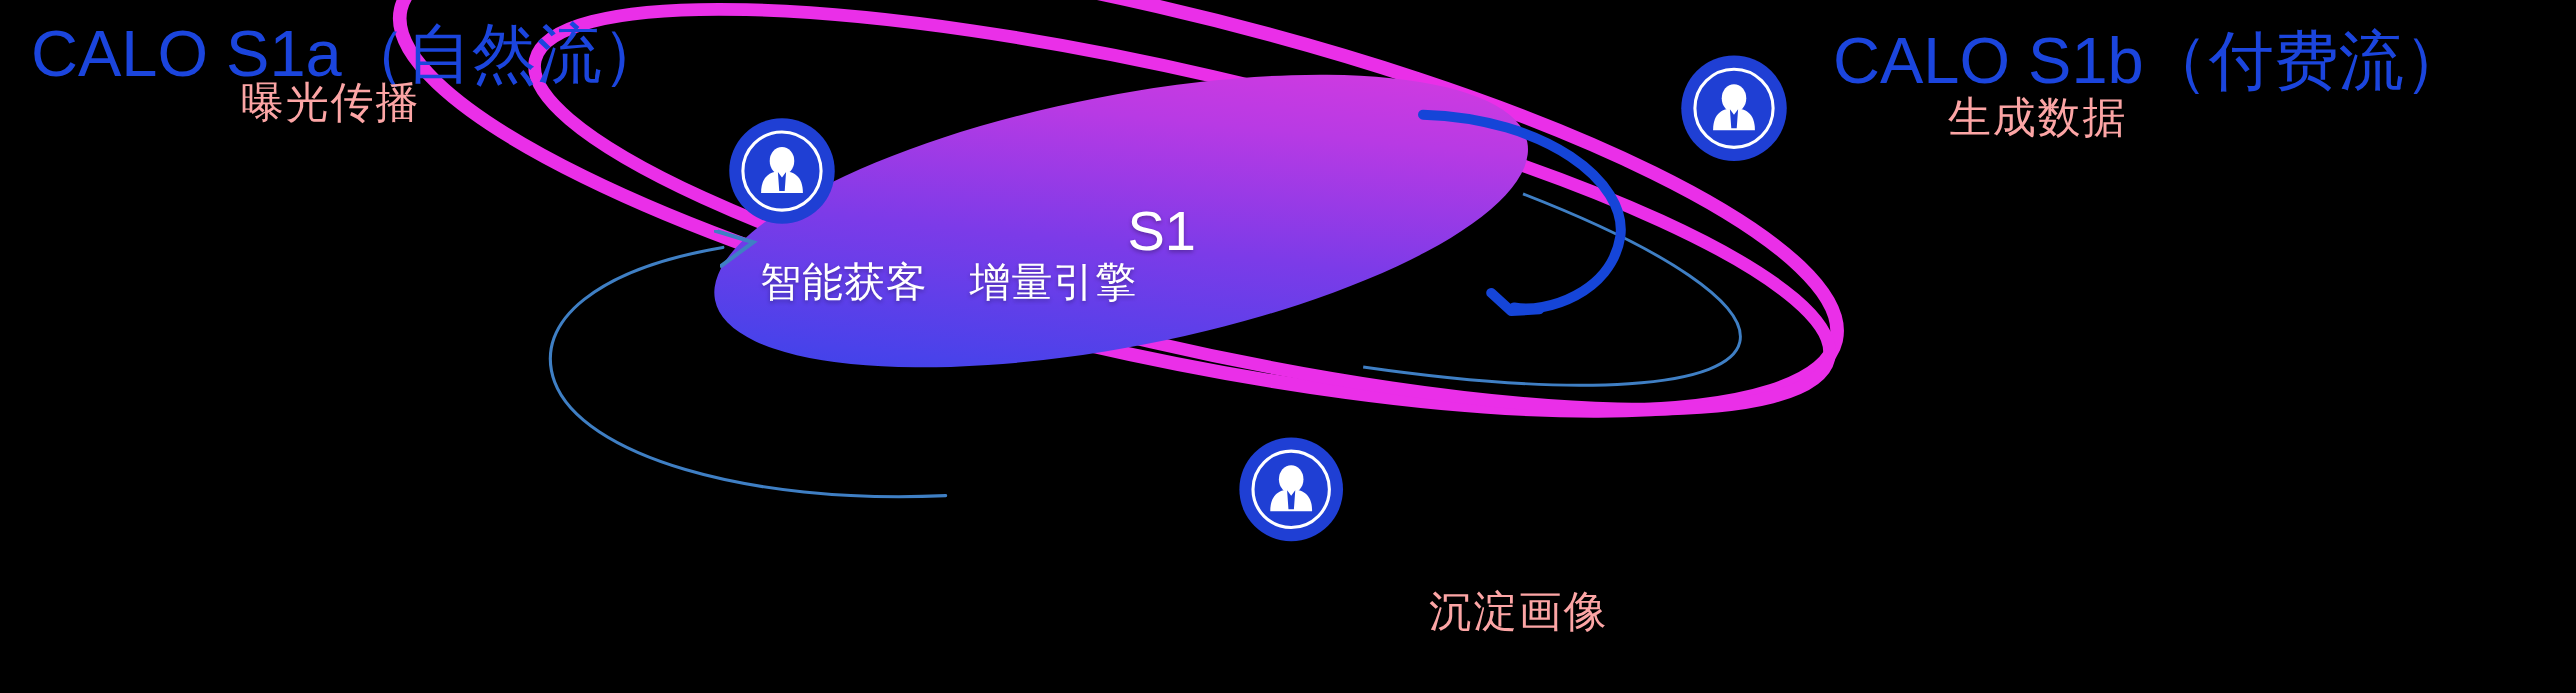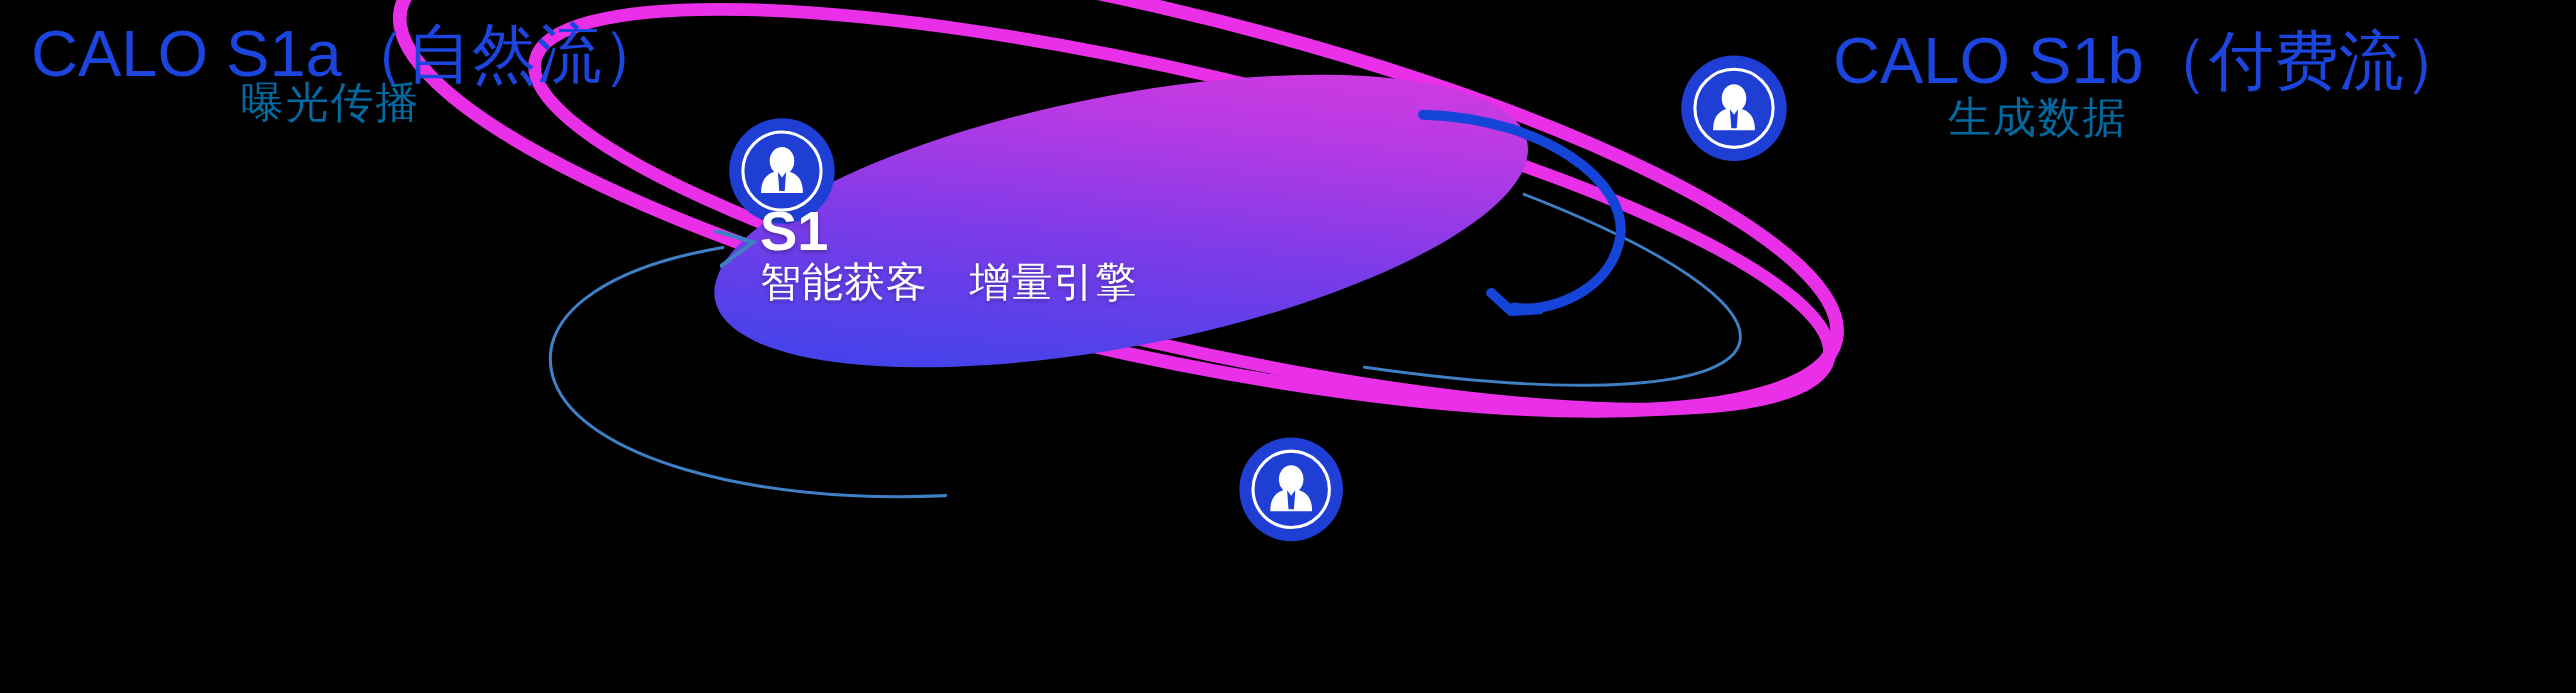--- a/index.html
+++ b/index.html
@@ -30,30 +30,30 @@
     white-space: nowrap;
     line-height: 1.05;
   }
   .title-blue {
     color: #1b45dd;
     font-size: 65px;
     font-weight: 400;
     letter-spacing: 0px;
   }
   .sub-gray {
-    color: #0369a1;
+    color: #fca5a5;
     font-size: 43px;
     font-weight: 400;
     letter-spacing: 1.8px;
   }
   .center-title {
     color: #ffffff;
     font-size: 56px;
-    font-weight: 700;
-    text-align: left;
+    font-weight: 400;
+    text-align: right;
     text-shadow: 0 1.8px 4.5px rgba(0,0,0,0.30);
   }
   .center-sub {
     color: #ffffff;
     font-size: 41px;
     font-weight: 400;
     letter-spacing: 0.9px;
     text-shadow: 0 1.8px 4.5px rgba(0,0,0,0.30);
   }
   
@@ -139,20 +139,21 @@
       </g>
     </g>
   </svg>
 
   <div class="label title-blue" id="label-s1a-title">CALO S1a（自然流）</div>
   <div class="label sub-gray" id="label-s1a-sub">曝光传播</div>
 
   <div class="label title-blue" id="label-s1b-title">CALO S1b（付费流）</div>
   <div class="label sub-gray" id="label-s1b-sub">生成数据</div>
 
+  <div class="label sub-gray" id="label-s1c-sub">沉淀画像</div>
 
   <div class="label" id="center-block">
     <div class="center-title">S1</div>
     <div class="center-sub">智能获客　增量引擎</div>
   </div>
 
 </div>
 
 
 </body></html>

